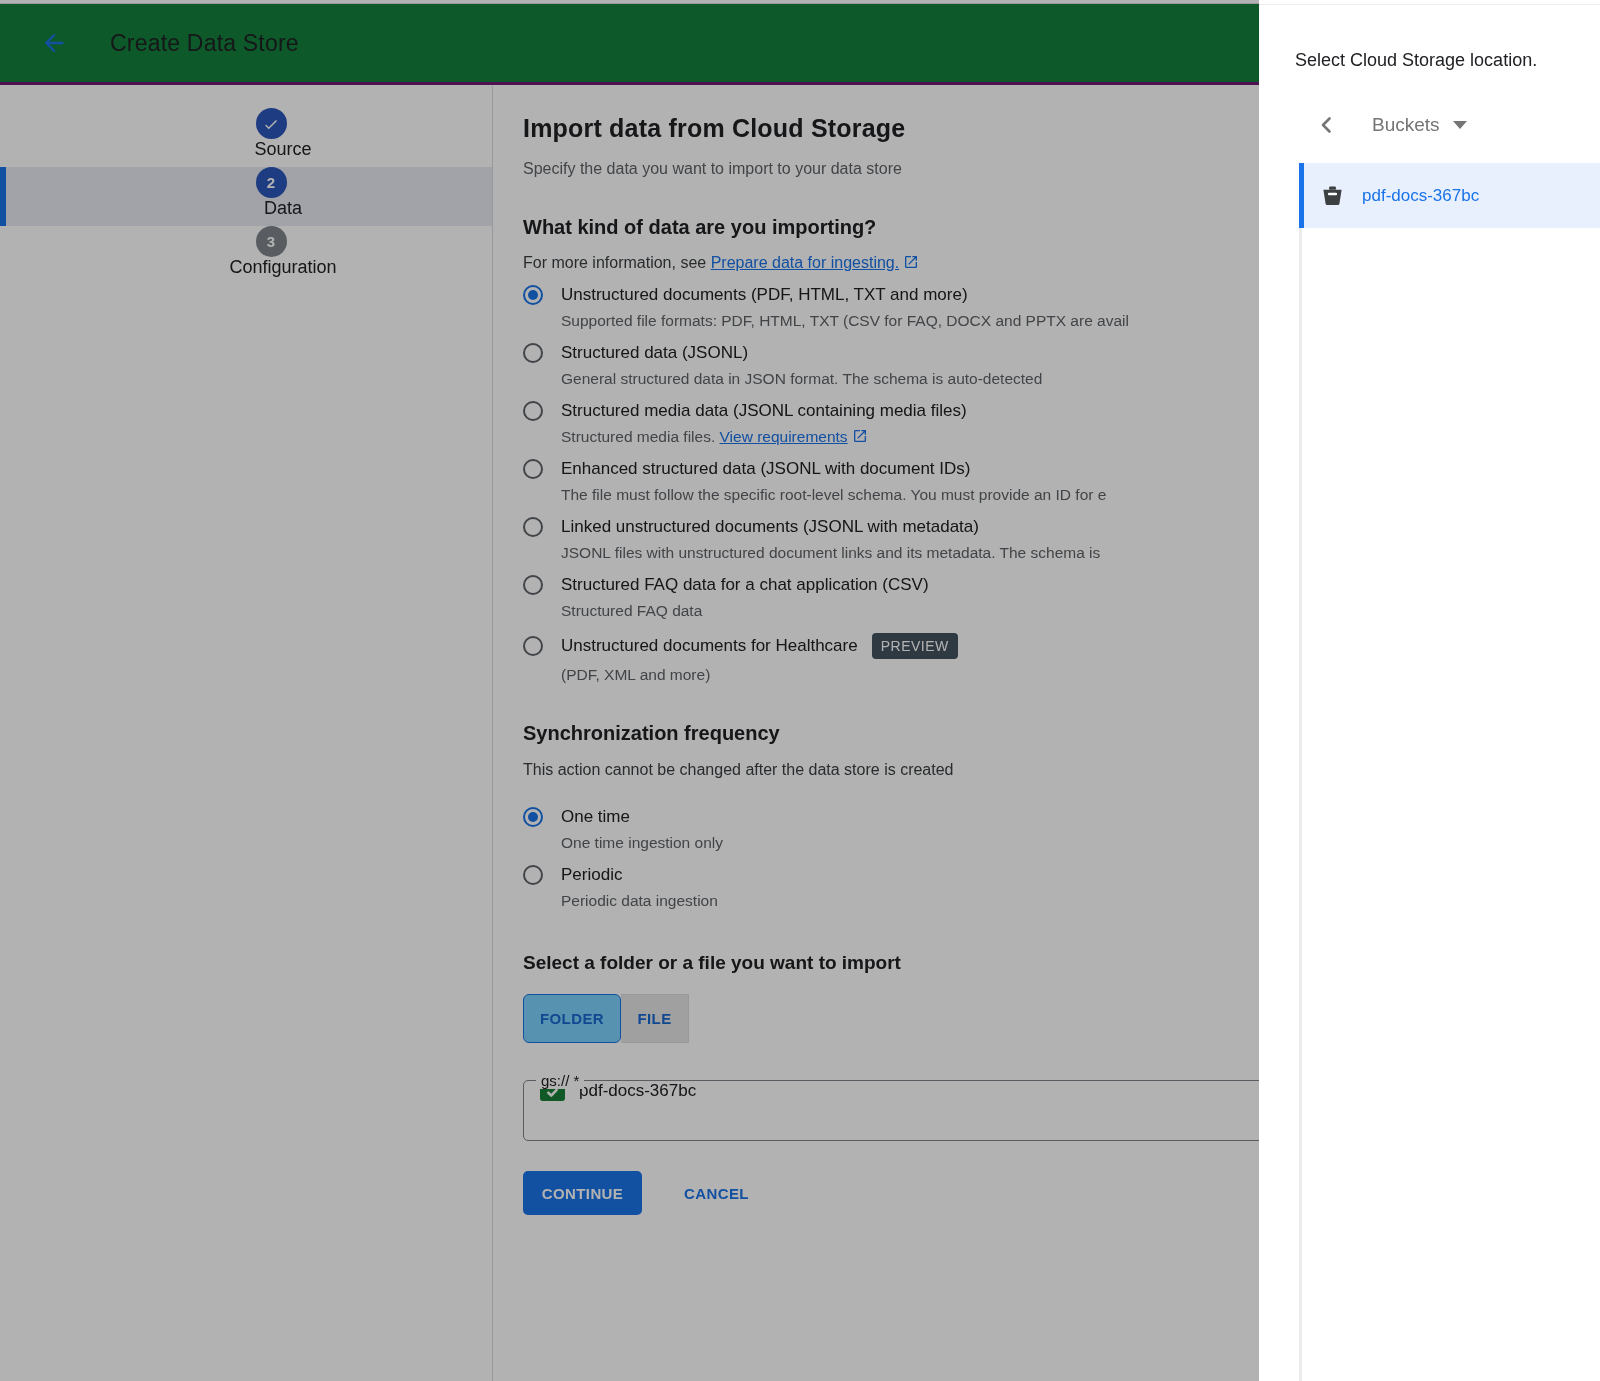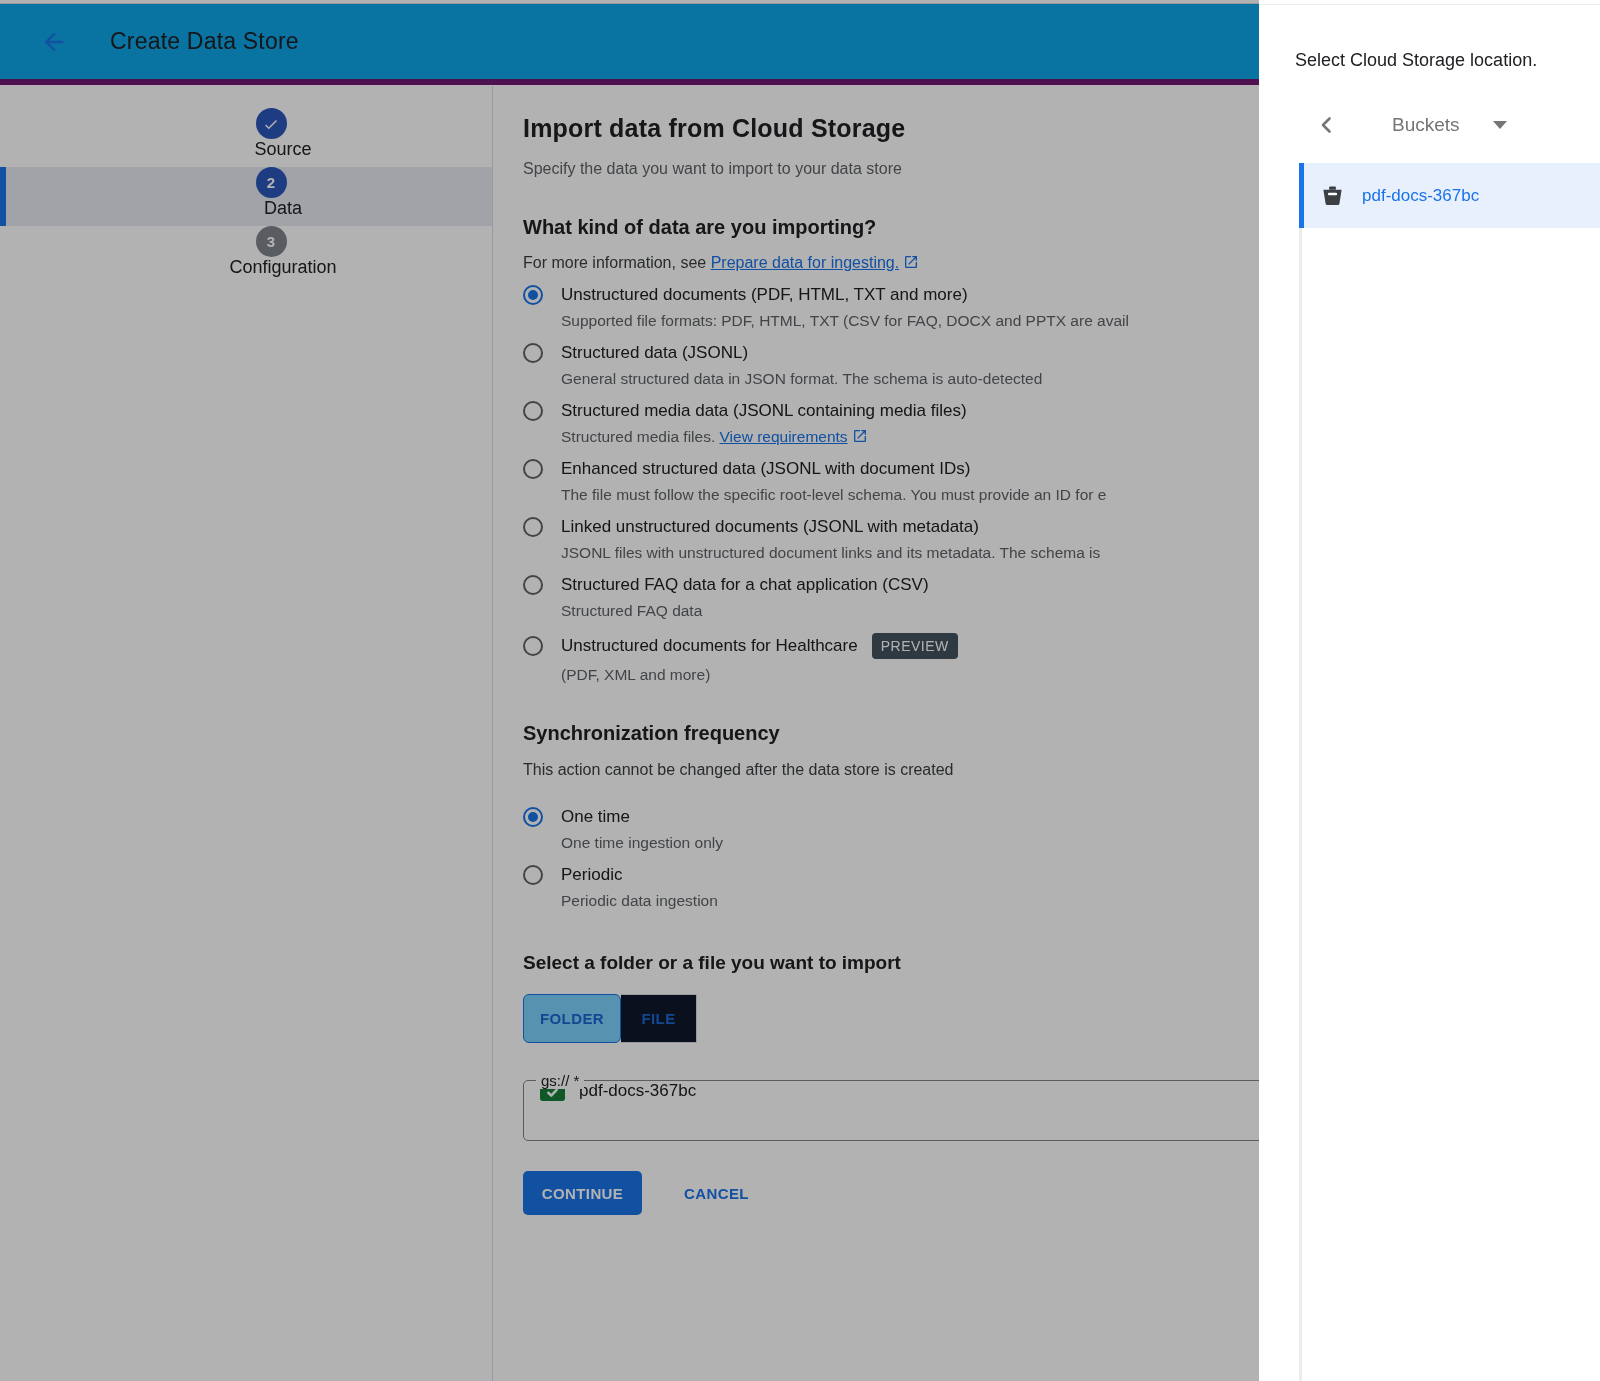--- a/index.html
+++ b/index.html
@@ -3,22 +3,22 @@
 <meta charset="utf-8">
 <style>
   * { margin:0; padding:0; box-sizing:border-box; }
   html,body { width:1600px; height:1381px; overflow:hidden; }
   body { font-family:"Liberation Sans", sans-serif; color:#202124; background:#fff; position:relative; }
 
   
   .app { position:absolute; inset:0; background:#fff; }
   .top-hairline { position:absolute; top:3px; left:0; width:100%; height:1px; background:#dadce0; }
 
-  .app-header { position:absolute; top:4px; left:0; width:100%; height:81px; background:#0ea5e9;
-                border-bottom:6px solid #701a75; display:flex; align-items:center; }
+  .app-header { position:absolute; top:4px; left:0; width:100%; height:81px; background:#15803d;
+                border-bottom:3px solid #701a75; display:flex; align-items:center; }
   .back-btn { width:28px; height:28px; margin-left:40px; cursor:pointer; }
   .app-title { font-size:23px; font-weight:400; color:#202124; margin-left:42px; letter-spacing:.2px; }
 
   .stepper { position:absolute; top:86px; left:0; bottom:0; width:493px; background:#fff;
              border-right:1px solid #dadce0; padding-top:22px; }
   .step { height:59px; display:flex; align-items:center; position:relative; padding-left:50px;flex-direction:column; }
   .step.active { background:#e7eaf3; }
   .step.active::before { content:""; position:absolute; left:0; top:0; bottom:0; width:6px; background:#1a73e8; }
   .step-circle { width:31px; height:31px; border-radius:50%; display:flex; align-items:center;
                  justify-content:center; flex:0 0 31px; font-size:15px; font-weight:700; color:#fff; }
@@ -52,21 +52,21 @@
 
   .note { font-size:16px; color:#3c4043; margin-top:16px; }
   .group-gap { margin-top:28px; }
 
   .h3 { font-size:19px; font-weight:700; margin-top:42px; }
 
   .toggle { display:inline-flex; margin-top:20px; }
   .toggle button { font-family:inherit; font-size:15px; font-weight:700; letter-spacing:.4px;
                    color:#1967d2; height:49px; cursor:pointer; }
   .toggle .t-left { width:98px; background:#7dd3fc; border:1.5px solid #1a73e8; border-radius:6px; }
-  .toggle .t-right { width:76px; background:#0f172a; border:1px solid #dadce0; border-left:none; }
+  .toggle .t-right { width:68px; background:#e5e5e5; border:1px solid #dadce0; border-left:none; }
 
   .field { position:relative; margin-top:37px; width:850px; height:61px; border:1px solid #80868b;
            border-radius:5px; display:flex; align-items:flex-start; padding:0 16px; }
   .field-label { position:absolute; top:-9px; left:12px; background:#fff; padding:0 5px;
                  font-size:15px; color:#202124; }
   .field-icon { width:25px; height:21px; flex:0 0 25px; }
   .field-value { font-size:17px; margin-left:14px; }
 
   .actions { margin-top:30px; display:flex; align-items:center; }
   .btn-primary { font-family:inherit; font-size:15px; font-weight:700; letter-spacing:.4px; color:#fff;
@@ -74,21 +74,21 @@
   .btn-text { font-family:inherit; font-size:15px; font-weight:700; letter-spacing:.4px; color:#1a73e8;
               background:none; border:none; margin-left:42px; cursor:pointer; }
 
   
   .scrim { position:absolute; inset:0; background:rgba(0,0,0,0.30); z-index:50; }
 
   
   .side-panel { position:absolute; top:0; left:1259px; width:341px; height:100%; background:#fff; z-index:100; }
   .side-panel::before { content:""; position:absolute; top:4px; left:0; width:100%; height:1px; background:#ededed; }
   .panel-title { position:absolute; top:50px; left:36px; font-size:18px; color:#202124; white-space:nowrap; }
-  .panel-nav { position:absolute; top:113px; left:56px; display:flex; align-items:center;gap:20px; }
+  .panel-nav { position:absolute; top:113px; left:56px; display:flex; align-items:center; }
   .chev { width:24px; height:24px; cursor:pointer; }
   .crumb { font-size:19px; color:#757575; margin-left:33px; cursor:pointer; }
   .caret { width:0; height:0; border-left:7px solid transparent; border-right:7px solid transparent;
            border-top:8px solid #757575; margin-left:13px; cursor:pointer; }
   .tree-line { position:absolute; left:40px; top:163px; bottom:0; width:3px; background:#ececec; }
   .bucket-row { position:absolute; left:40px; right:0; top:163px; height:65px; background:#e8f0fe;
                 border-left:5px solid #1a73e8; display:flex; align-items:center; cursor:pointer; }
   .bucket-icon { width:23px; height:23px; margin-left:17px; flex:0 0 23px; }
   .bucket-name { font-size:17px; color:#1a73e8; margin-left:18px; }
 </style>

